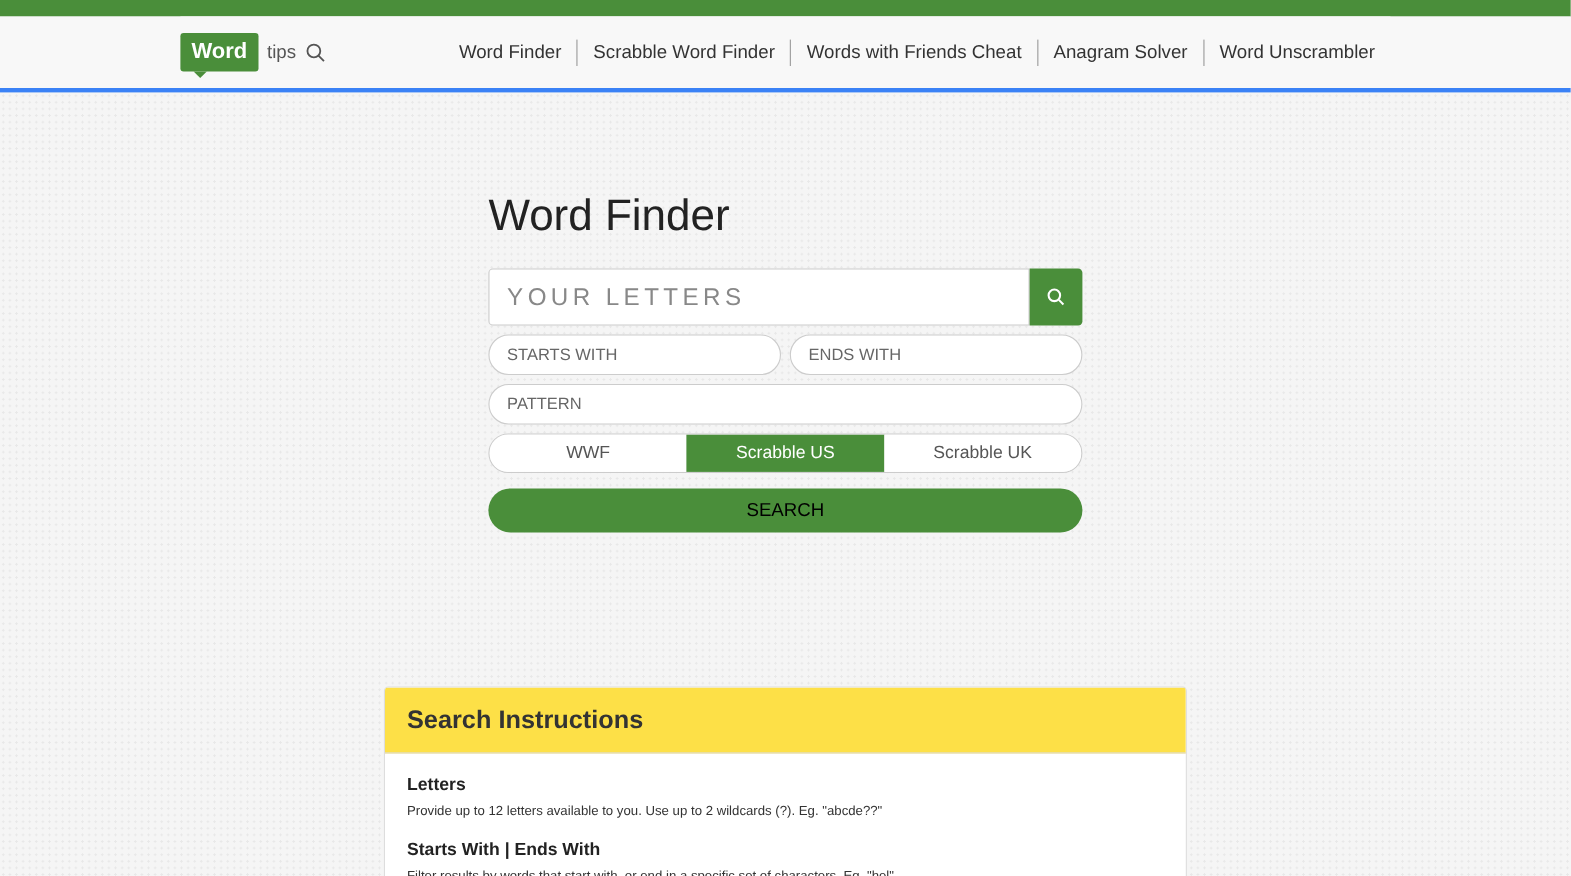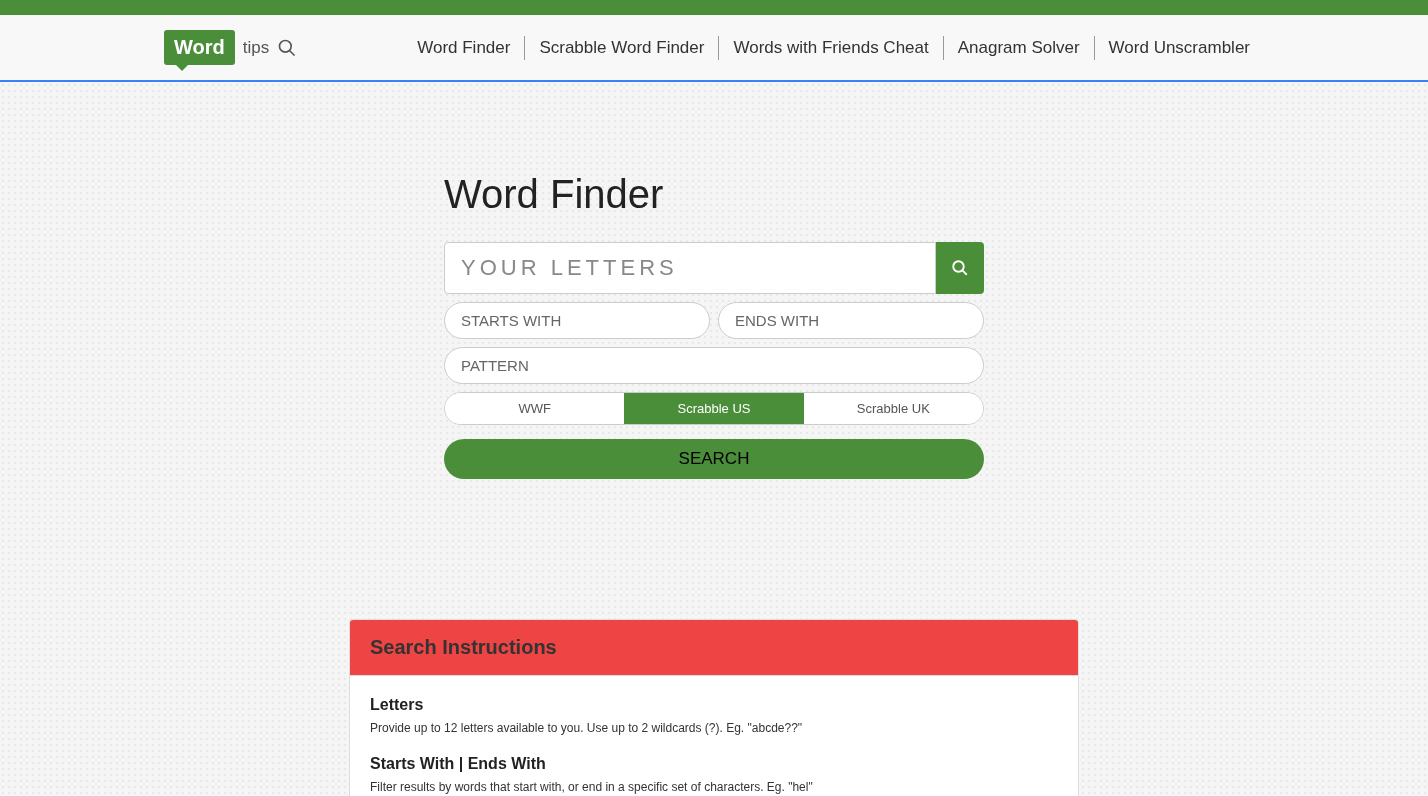--- a/index.html
+++ b/index.html
@@ -133,21 +133,21 @@
       display: flex;
       border: 1px solid #ccc;
       border-radius: 20px;
       overflow: hidden;
       margin-bottom: 14px;
     }
     .dict-option {
       flex: 1;
       text-align: center;
       padding: 8px 0;
-      font-size: 13px;
+      font-size: 16px;
       cursor: pointer;
       background: #fff;
       color: #555;
     }
     .dict-option.active {
       background: #4a8e3a;
       color: #fff;
       font-weight: 500;
     }
     .search-btn {
@@ -163,24 +163,24 @@
     }
     .instructions-card {
       max-width: 730px;
       margin: 140px auto 0;
       background: #fff;
       border: 1px solid #ddd;
       border-radius: 4px;
       overflow: hidden;
     }
     .instructions-header {
-      background: #ef4444;
+      background: #fde047;
       padding: 16px 20px;
       border-bottom: 1px solid #ddd;
-      font-size: 20px;
+      font-size: 23px;
       font-weight: 600;
       color: #333;
     }
     .instructions-body {
       padding: 20px;
     }
     .inst-section-title {
       font-size: 16px;
       font-weight: 700;
       margin-bottom: 6px;
@@ -196,21 +196,21 @@
       background-image: radial-gradient(circle, #e8e8e8 1px, transparent 1px);
       background-size: 6px 6px;
       min-height: 780px;
     }
   </style>
 </head>
 <body>
 
 <div class="top-bar"></div>
 
-<div style="background:#f8f8f8; border-bottom: 2px solid #3b82f6;">
+<div style="background:#f8f8f8; border-bottom: 4px solid #3b82f6;">
   <div class="header">
     <div class="logo">
       <span class="logo-word">Word</span>
       <span class="logo-tips">tips</span>
       <svg class="logo-icon" viewBox="0 0 24 24" fill="none" stroke="#555" stroke-width="2">
         <circle cx="10" cy="10" r="7"></circle>
         <line x1="15" y1="15" x2="21" y2="21"></line>
       </svg>
     </div>
     <div class="nav">

